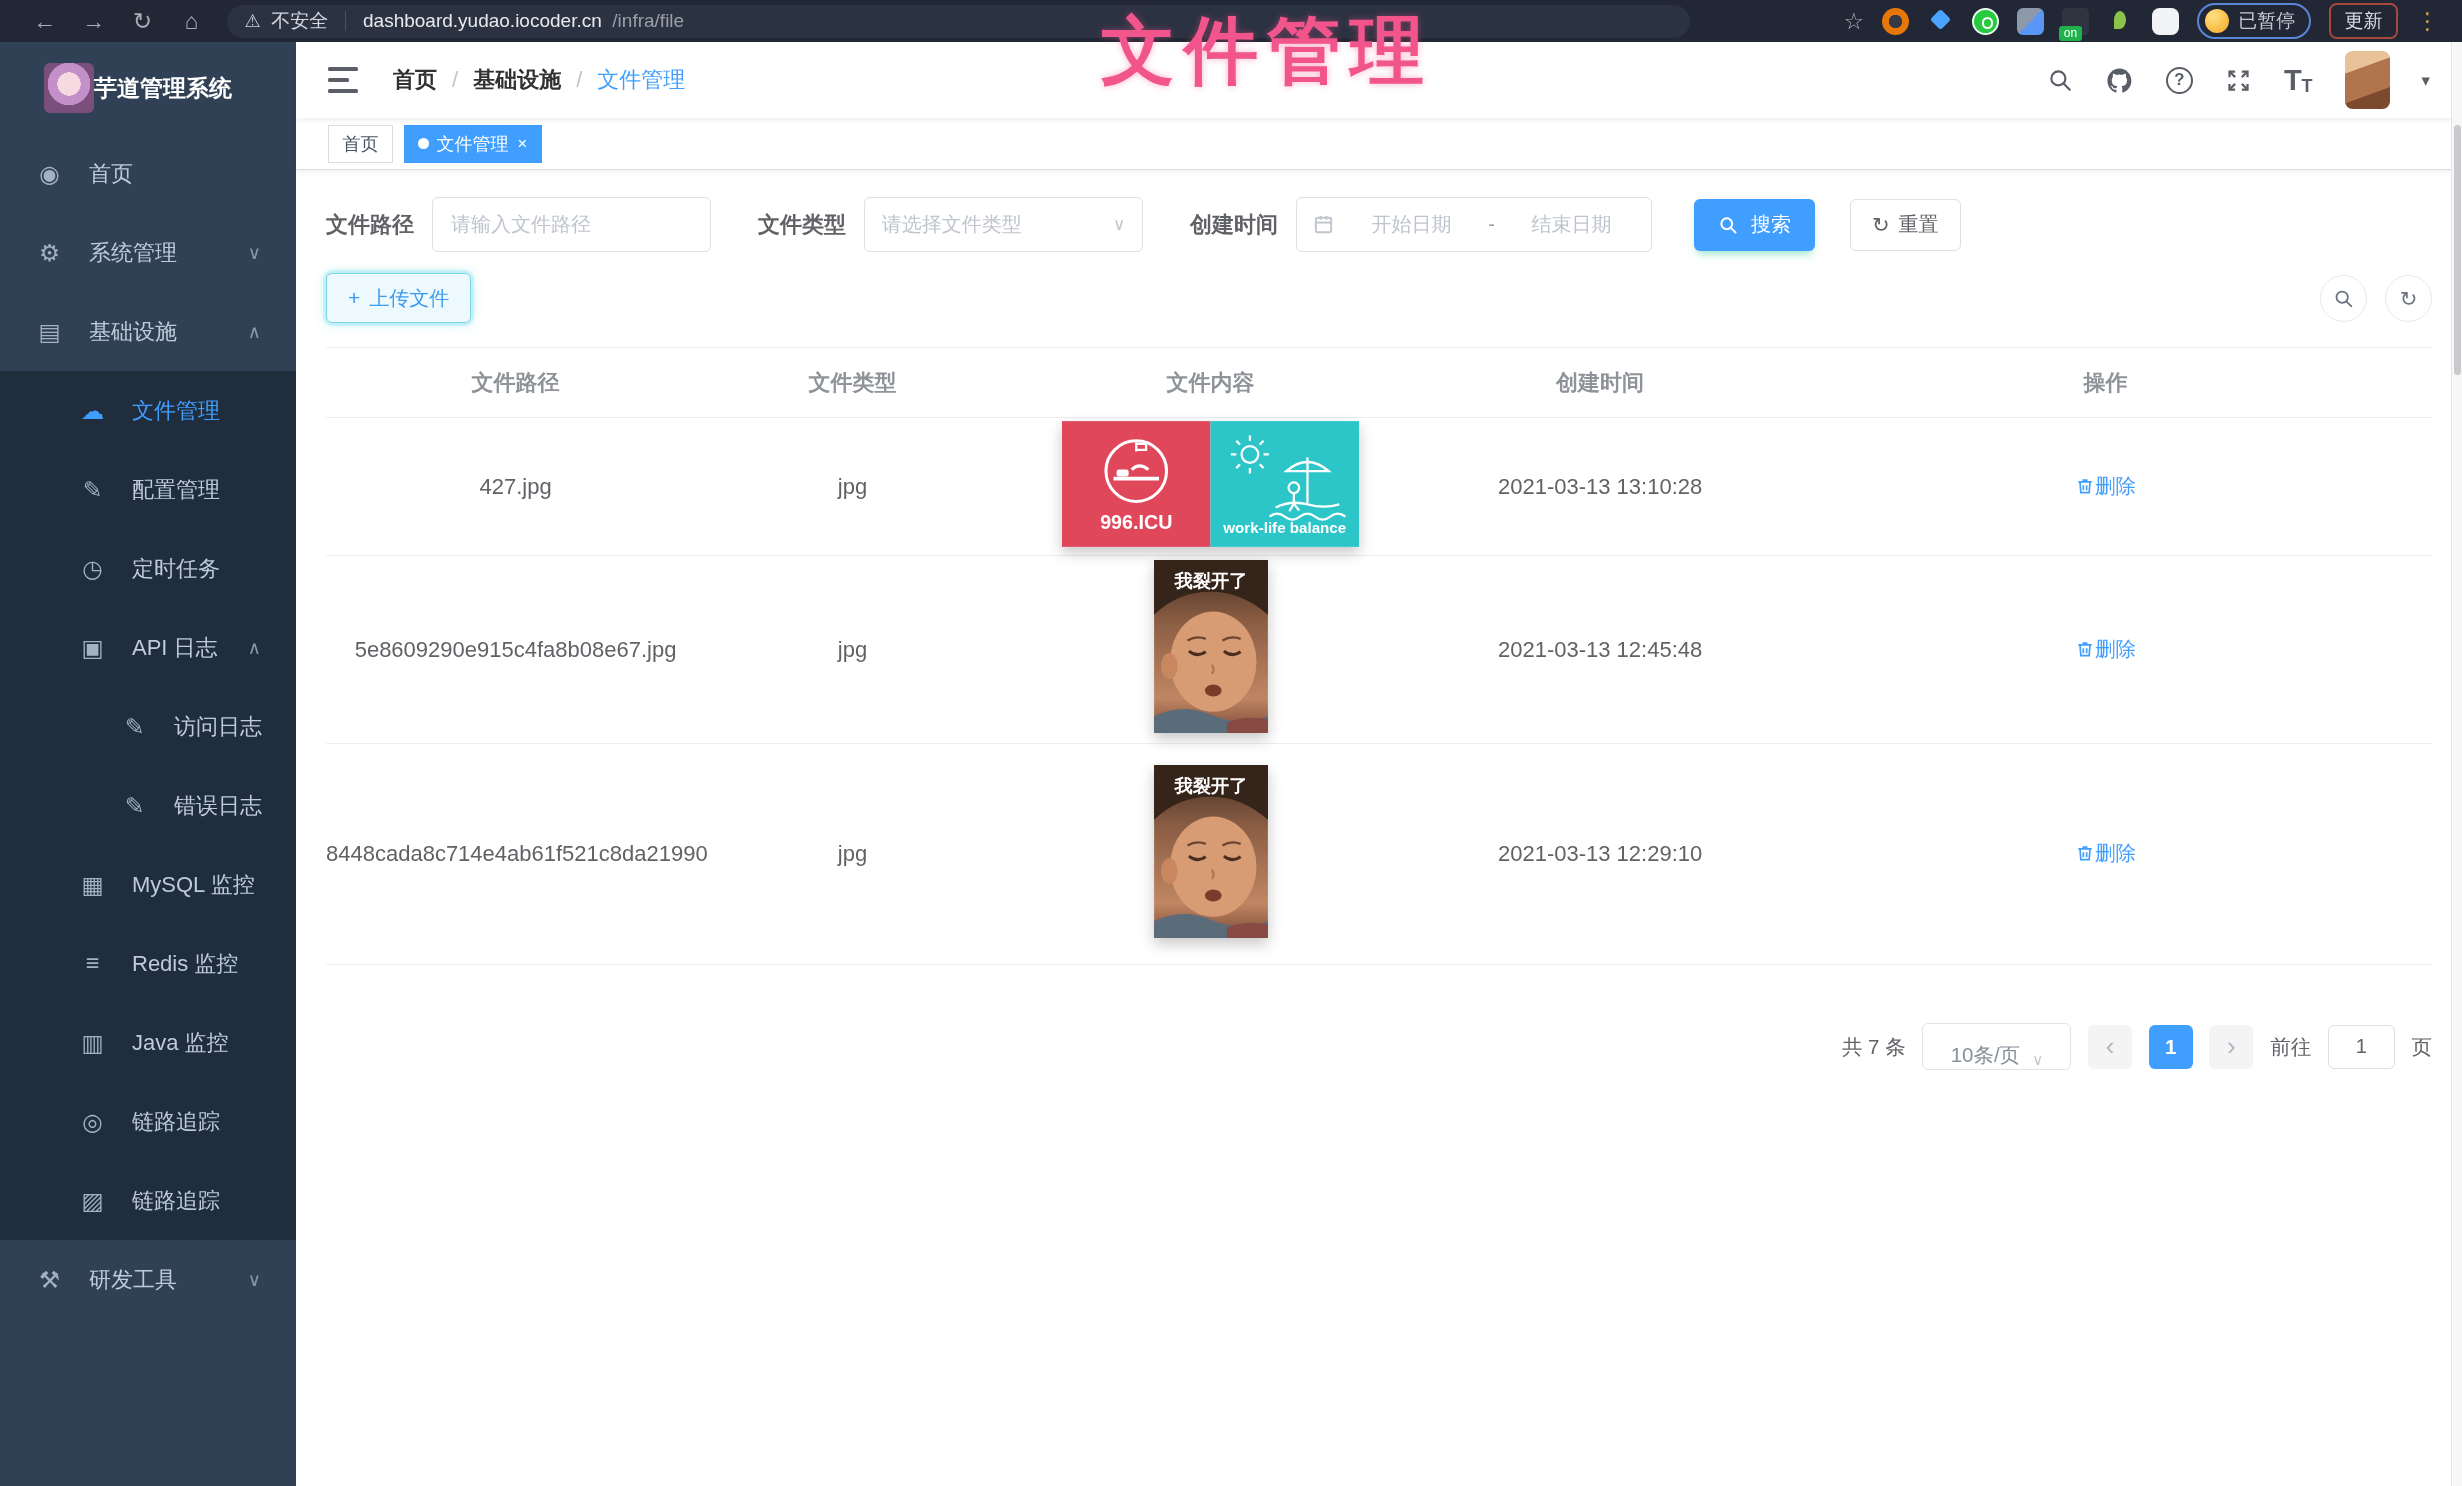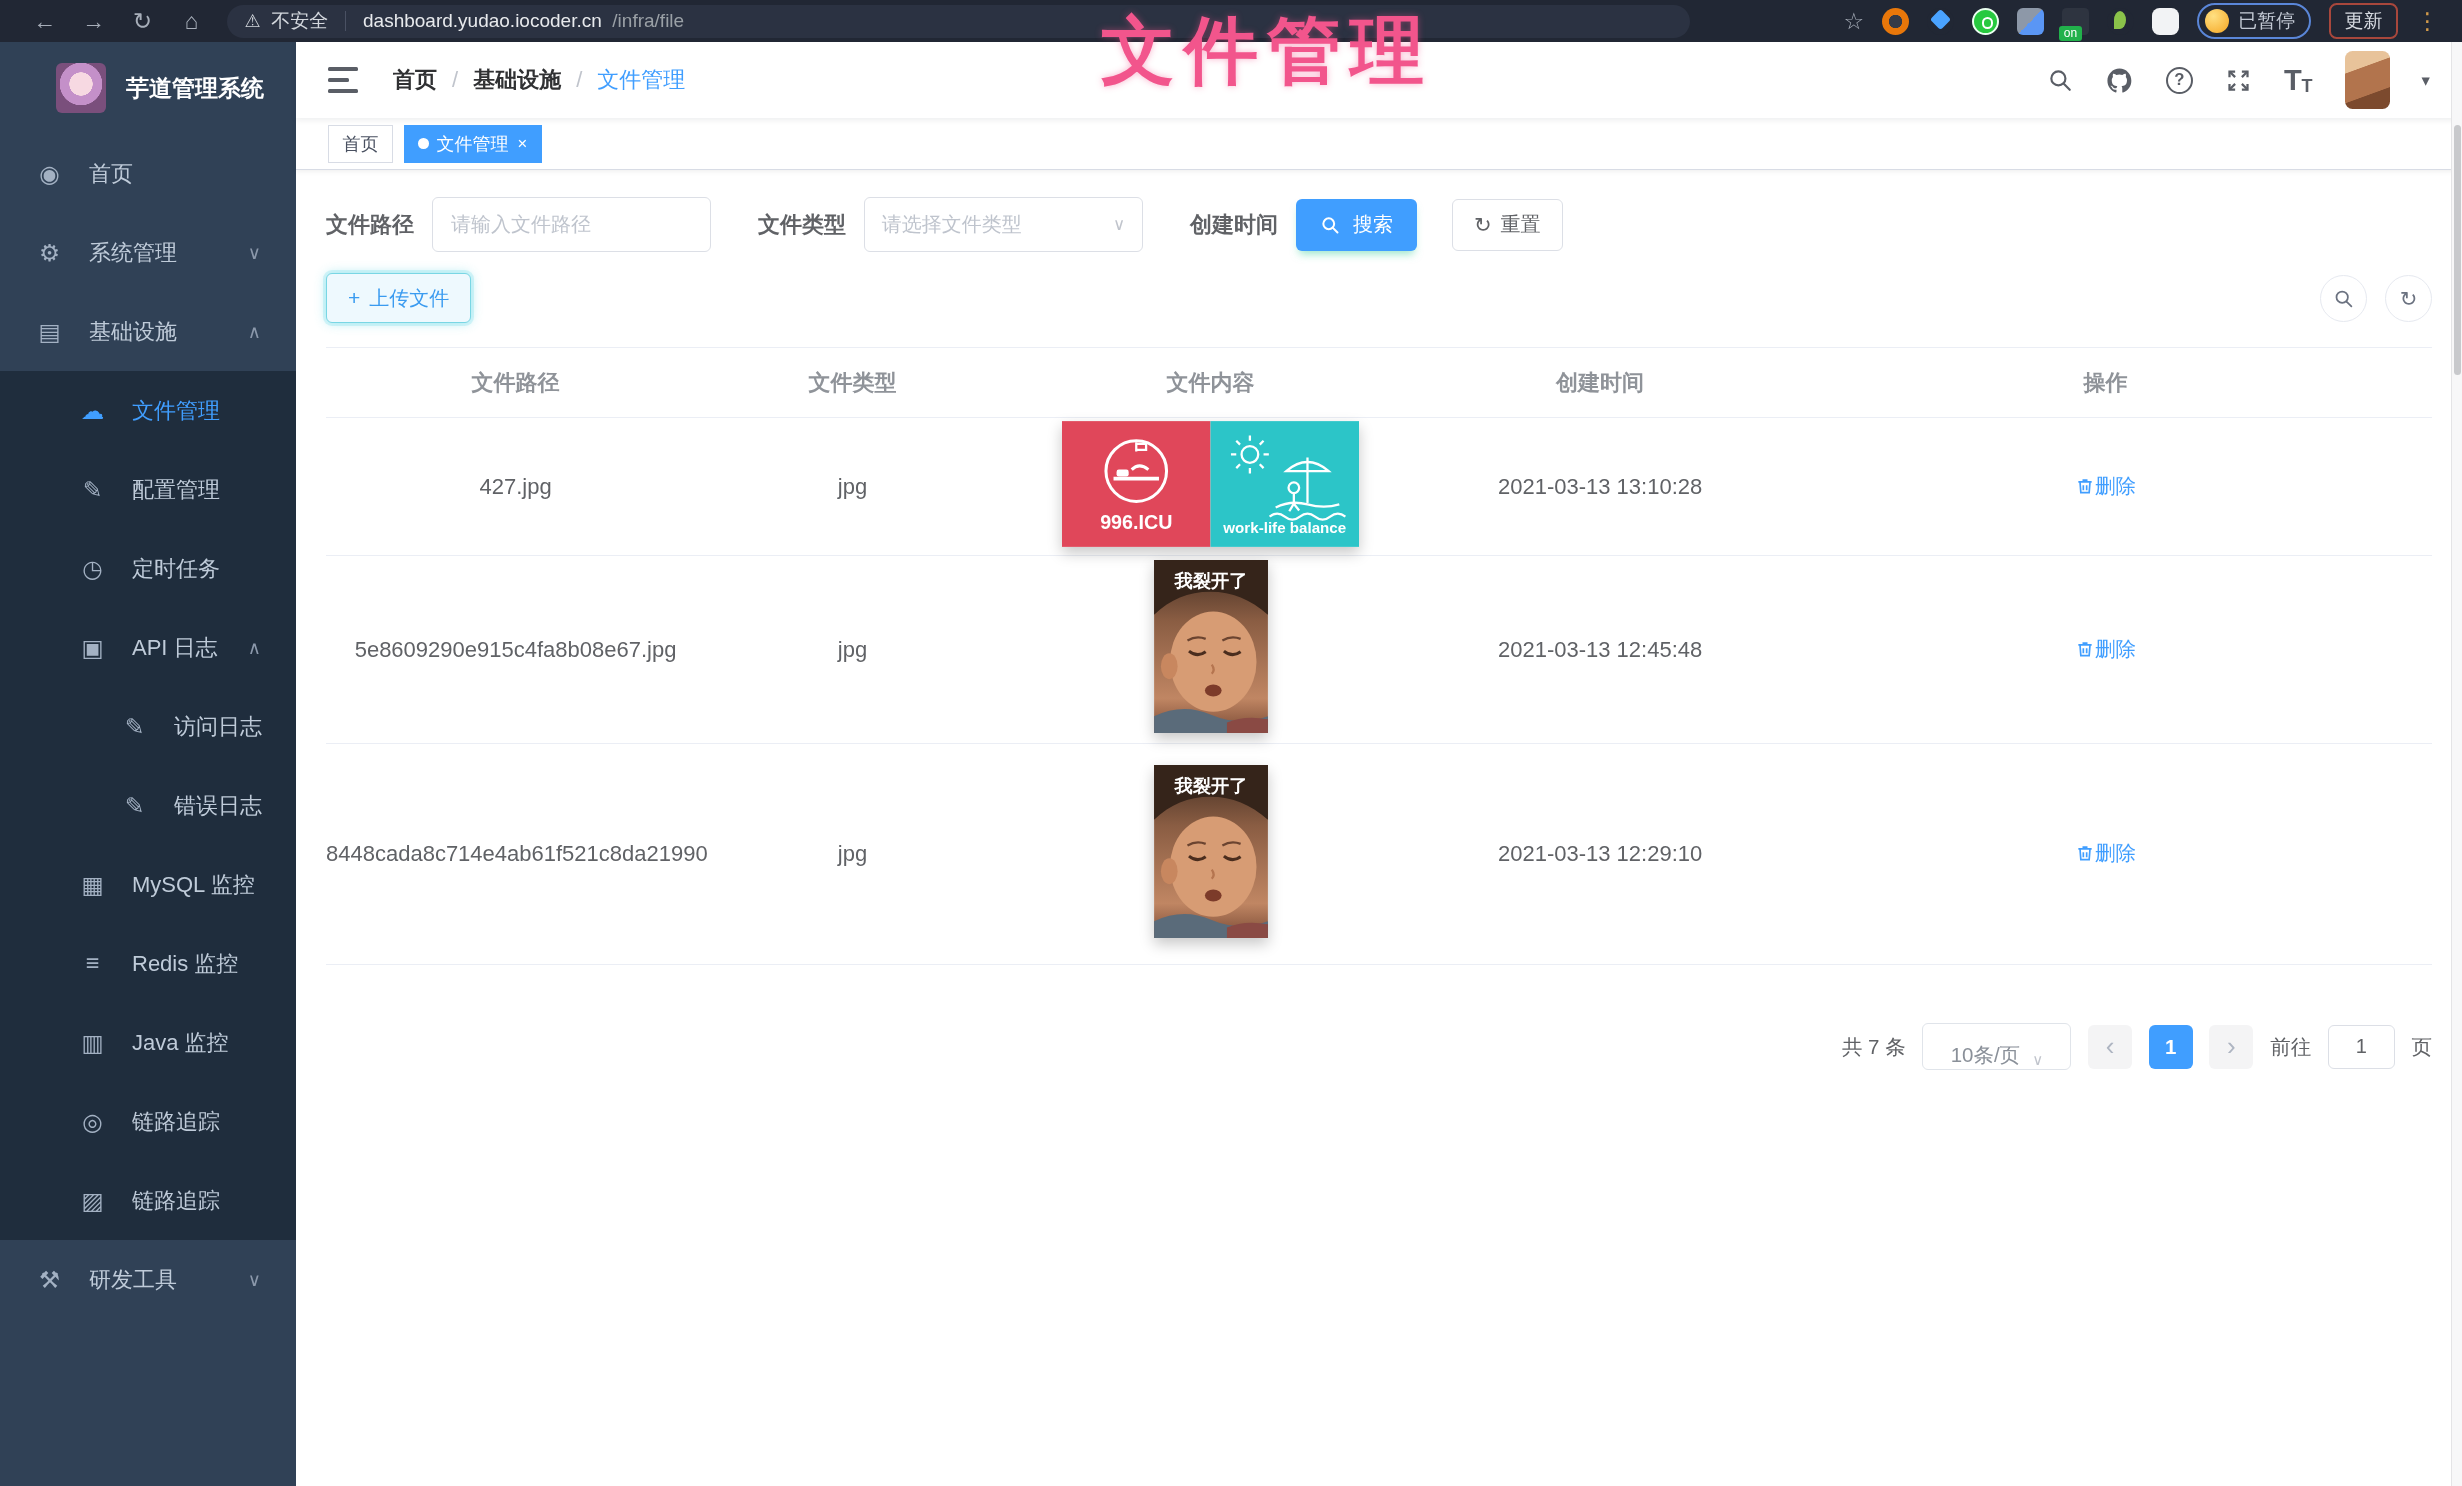--- a/index.html
+++ b/index.html
@@ -31,21 +31,21 @@
   .ext.e6::after { content:""; position:absolute; left:6.8px; top:3.8px; width:12px; height:18px; background:#8bc34a; border-radius:50% 50% 50% 0; }
   .ext.e7 { background:#f2f3f5; border-radius:7.6px; }
   .pill-paused { display:flex; align-items:center; gap:9px; border:2.3px solid #5a86d8; border-radius:21px; padding:3px 13.6px 3px 6px; }
   .pill-paused .face { width:24px; height:24px; border-radius:50%; background:radial-gradient(circle at 35% 30%, #ffe082, #f5a623); }
   .pill-paused .txt { color:#c3c9d4; font-size:19px; }
   .btn-update { border:2.3px solid #a8473c; border-radius:7.6px; color:#d6dae1; font-size:19px; padding:3px 13.6px; background:transparent; }
   .chrome-dots { color:#d29a4a; font-size:23px; letter-spacing:0; padding-right:3px; }
 
   
   .sidebar { position:absolute; left:0; top:42px; width:296px; bottom:0; background:#304156; z-index:5; }
-  .logo-row { display:flex; align-items:center; height:92px; padding-left:56px; gap:20px; }
+  .logo-row { display:flex; align-items:center; height:92px; padding-left:44px; }
   .logo-img { width:50px; height:50px; border-radius:6px; background:radial-gradient(circle at 50% 42%, #f7d9e2 0 30%, #c490c9 31% 55%, #7a4f7c 56%), #8a5a8c; }
   .logo-title { color:#fff; font-size:23px; font-weight:700; }
   .menu-item { display:flex; align-items:center; height:79px; color:#bfcbd9; font-size:22px; cursor:pointer; }
   .menu-item .mi { width:33px; margin-right:23px; font-size:23.5px; color:#a3b1c3; text-align:center; flex:none; }
   .menu-item .chev { margin-left:auto; margin-right:35px; color:#8b98ab; font-size:18px; }
   .lvl1 { padding-left:33px; }
   .submenu { background:#1f2d3d; }
   .lvl2 { padding-left:76px; }
   .lvl3 { padding-left:118px; }
   .menu-item.active { color:#409eff; }
@@ -288,20 +288,31 @@
 
       <div class="filter">
         <span class="f-label">文件路径</span>
         <input class="f-input w-path" placeholder="请输入文件路径" style="">
         <span class="f-label">文件类型</span>
         <div class="f-select">
           <span class="ph">请选择文件类型</span>
           <span class="chev">∨</span>
         </div>
         <span class="f-label">创建时间</span>
+        <div class="f-date">
+          <svg class="cal" width="23" height="23" viewBox="0 0 24 24" fill="none" stroke="currentColor" stroke-width="2">
+              <rect x="4" y="5" width="16" height="15" rx="2"></rect>
+              <line x1="4" y1="10" x2="20" y2="10"></line>
+              <line x1="9" y1="3" x2="9" y2="7"></line>
+              <line x1="15" y1="3" x2="15" y2="7"></line>
+            </svg>
+          <span class="dph">开始日期</span>
+          <span class="dsep">-</span>
+          <span class="dph">结束日期</span>
+        </div>
         <span class="btn btn-search">
           <svg width="20" height="20" viewBox="0 0 24 24">
               <circle cx="10.5" cy="10.5" r="6.5" fill="none" stroke="#fff" stroke-width="2.4"></circle>
               <line x1="15.5" y1="15.5" x2="21" y2="21" stroke="#fff" stroke-width="2.4" stroke-linecap="round"></line>
             </svg>
           <span>搜索</span>
         </span>
         <span class="btn btn-reset">
           <span class="glyph-refresh">↻</span>
           <span>重置</span>

